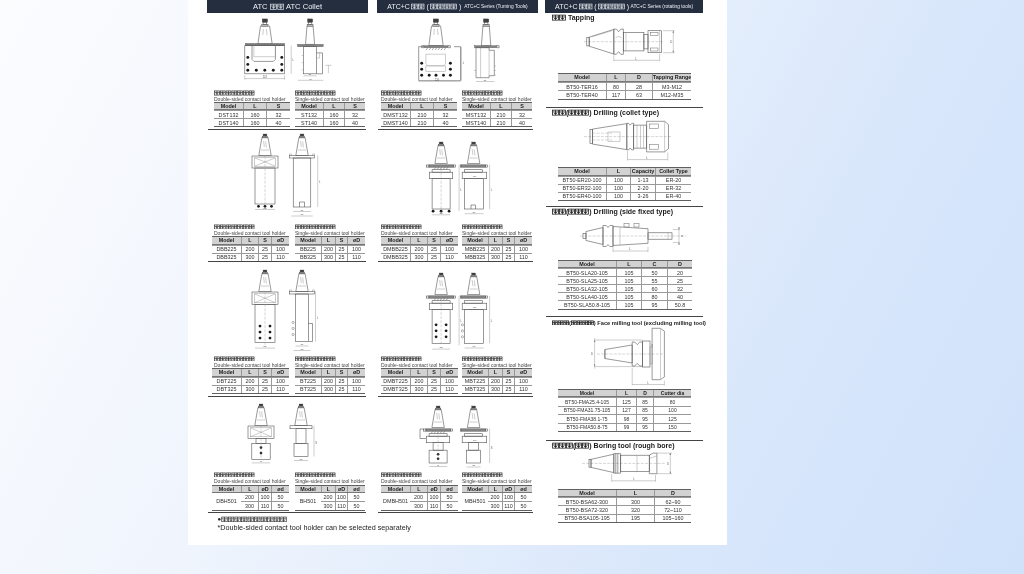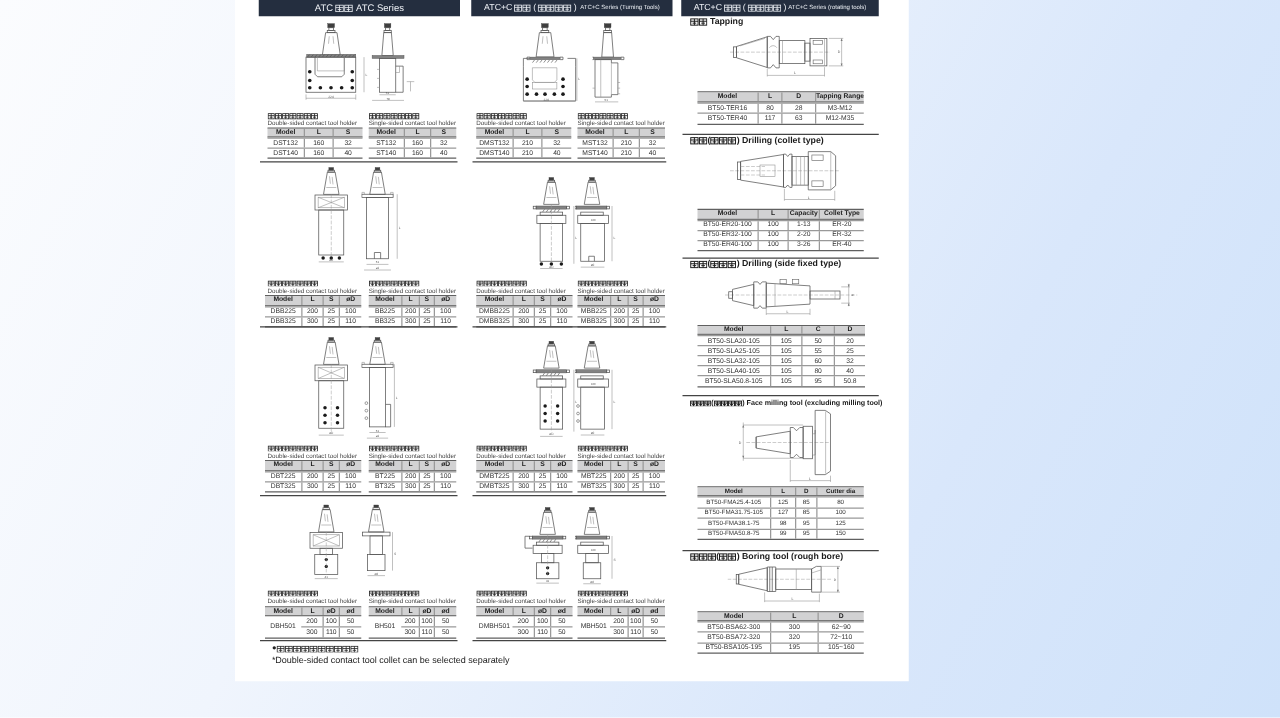--- a/index.html
+++ b/index.html
@@ -37,21 +37,21 @@
   </svg>
 
 <div class="page">
 
 <div class="hdr" style="left:19px;width:161px;font-size:7.6px;gap:2px">
       <span>ATC</span>
       <svg width="14.4" height="7.3" viewBox="0 0 20 10.2" style="flex:none">
         <use href="#cj" x="0" stroke="#eef1f6" stroke-width="0.90" fill="none"></use>
         <use href="#cj" x="10" stroke="#eef1f6" stroke-width="0.90" fill="none"></use>
       </svg>
-      <span>ATC Series</span>
+      <span>ATC Collet</span>
     </div>
 
 <div class="hdr" style="left:189px;width:161px;font-size:7.0px;gap:1.5px">
       <span>ATC+C</span>
       <svg width="13.6" height="6.9" viewBox="0 0 20 10.2" style="flex:none">
         <use href="#cj" x="0" stroke="#eef1f6" stroke-width="0.96" fill="none"></use>
         <use href="#cj" x="10" stroke="#eef1f6" stroke-width="0.96" fill="none"></use>
       </svg>
       <span>(</span>
       <svg width="27.2" height="6.9" viewBox="0 0 40 10.2" style="flex:none">
@@ -983,21 +983,21 @@
         <use href="#cj" x="30" stroke="#222" stroke-width="0.98" fill="none"></use>
         <use href="#cj" x="40" stroke="#222" stroke-width="0.98" fill="none"></use>
         <use href="#cj" x="50" stroke="#222" stroke-width="0.98" fill="none"></use>
         <use href="#cj" x="60" stroke="#222" stroke-width="0.98" fill="none"></use>
         <use href="#cj" x="70" stroke="#222" stroke-width="0.98" fill="none"></use>
         <use href="#cj" x="80" stroke="#222" stroke-width="0.98" fill="none"></use>
         <use href="#cj" x="90" stroke="#222" stroke-width="0.98" fill="none"></use>
       </svg>
     </div>
 
-<div class="abs" style="left:29.5px;top:522.6px;font-size:7.2px;color:#222">*Double-sided contact tool collet can be selected separately</div>
+<div class="abs" style="left:29.5px;top:522.6px;font-size:7.2px;color:#222">*Double-sided contact tool holder can be selected separately</div>
 <div class="sect" style="left:364px;top:14px">
       <svg width="14.0" height="7.1" viewBox="0 0 20 10.2" style="flex:none">
         <use href="#cj" x="0" stroke="#1b1b1b" stroke-width="1.14" fill="none"></use>
         <use href="#cj" x="10" stroke="#1b1b1b" stroke-width="1.14" fill="none"></use>
       </svg>
       <span style="font-size:7.0px">&nbsp;Tapping</span>
     </div>
 
 <svg class="abs" style="left:396px;top:26px" width="95" height="38" viewBox="0 0 95 38">
       <line x1="0" y1="15.7" x2="80" y2="15.7" class="cl"></line>

